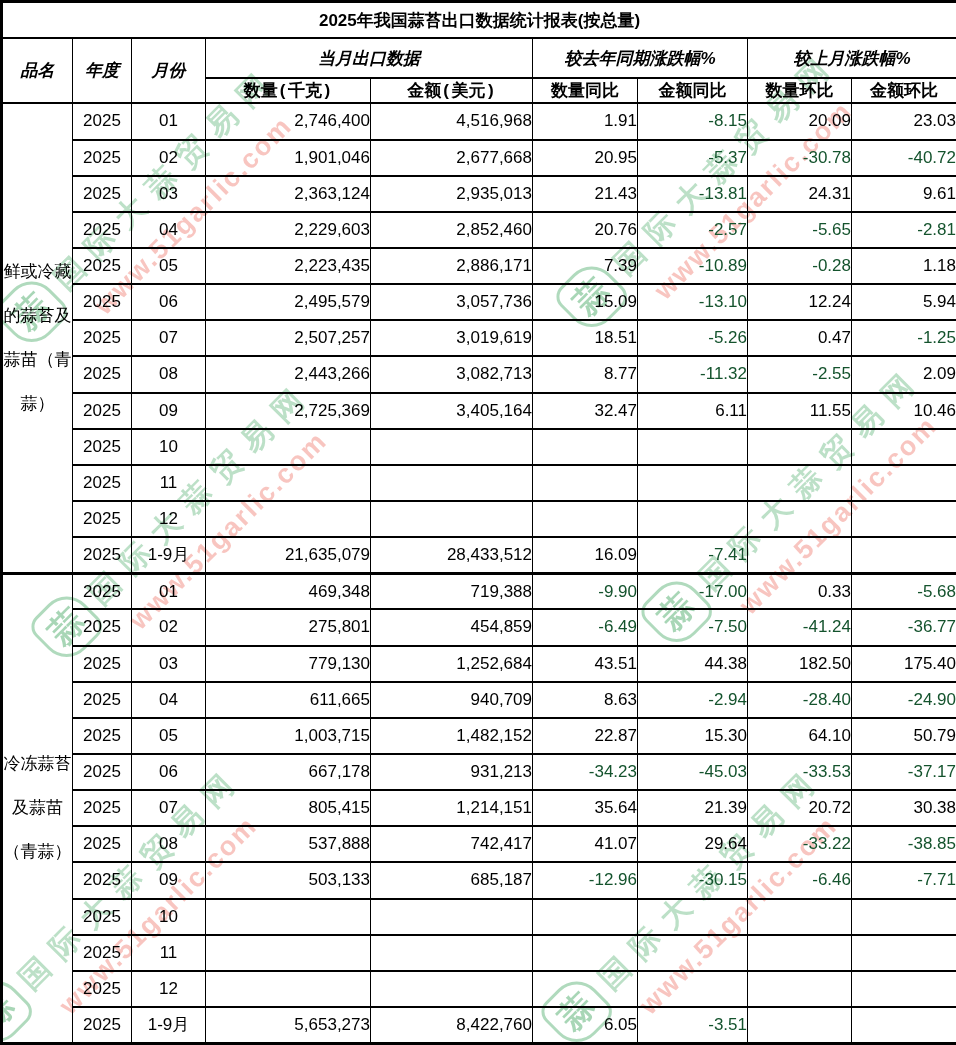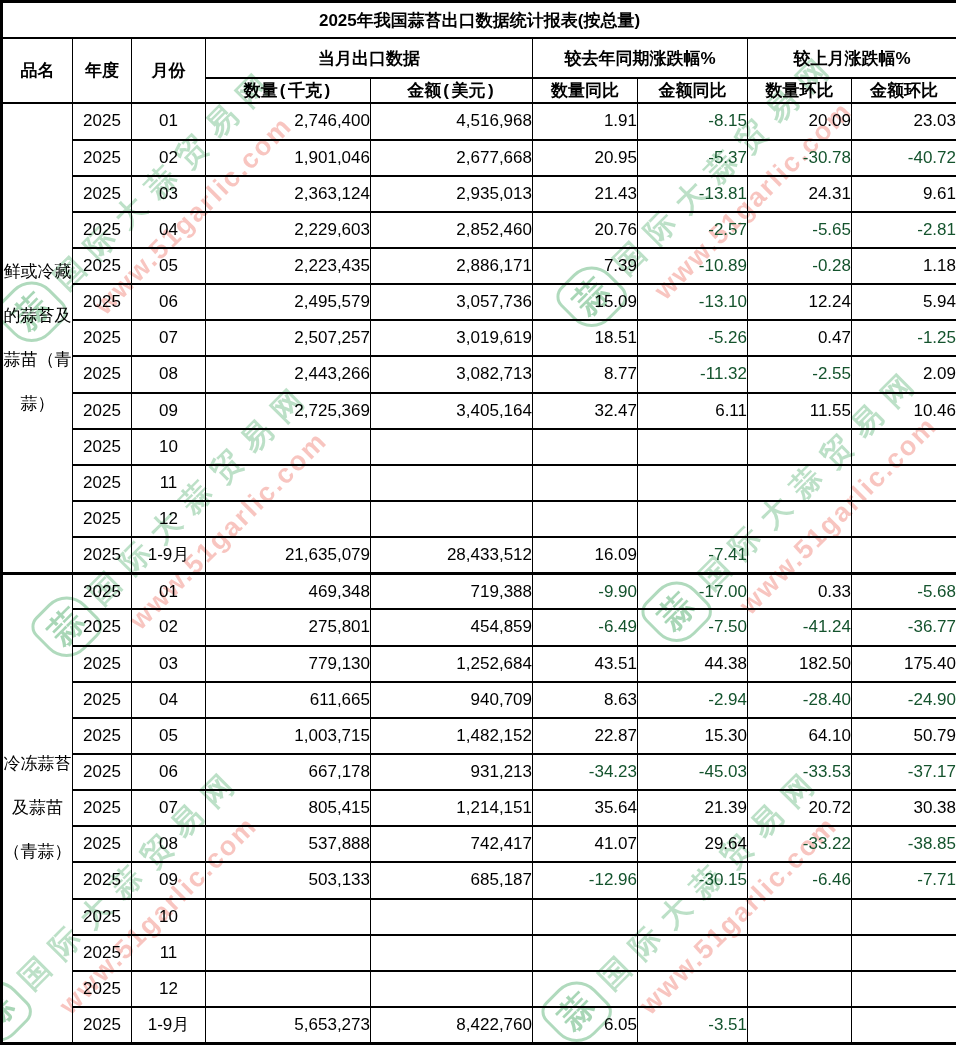--- a/index.html
+++ b/index.html
@@ -55,21 +55,21 @@
     overflow:hidden;
     background:transparent;
   }
   .title-cell{
     height:34px;
     text-align:center;vertical-align:middle;
     font-size:26px;font-weight:bold;
     border-bottom:2px solid #000;
   }
   .hdr{font-weight:bold;text-align:center;vertical-align:middle;font-size:17px;}
-  .row-h1{height:40px;}
+  .row-h1{height:40px;font-style:italic;}
   .row-h2{height:20px;font-family:Liberation Mono, monospace;}
   .data-row{height:36px;}
   .c{text-align:center;vertical-align:middle;}
   .r{text-align:right;vertical-align:middle;padding-right:10px;}
   .product-cell{
     text-align:center;vertical-align:middle;
     font-size:18px;line-height:44px;
     padding:0 6px;
     border-left:3px solid #000;
   }

